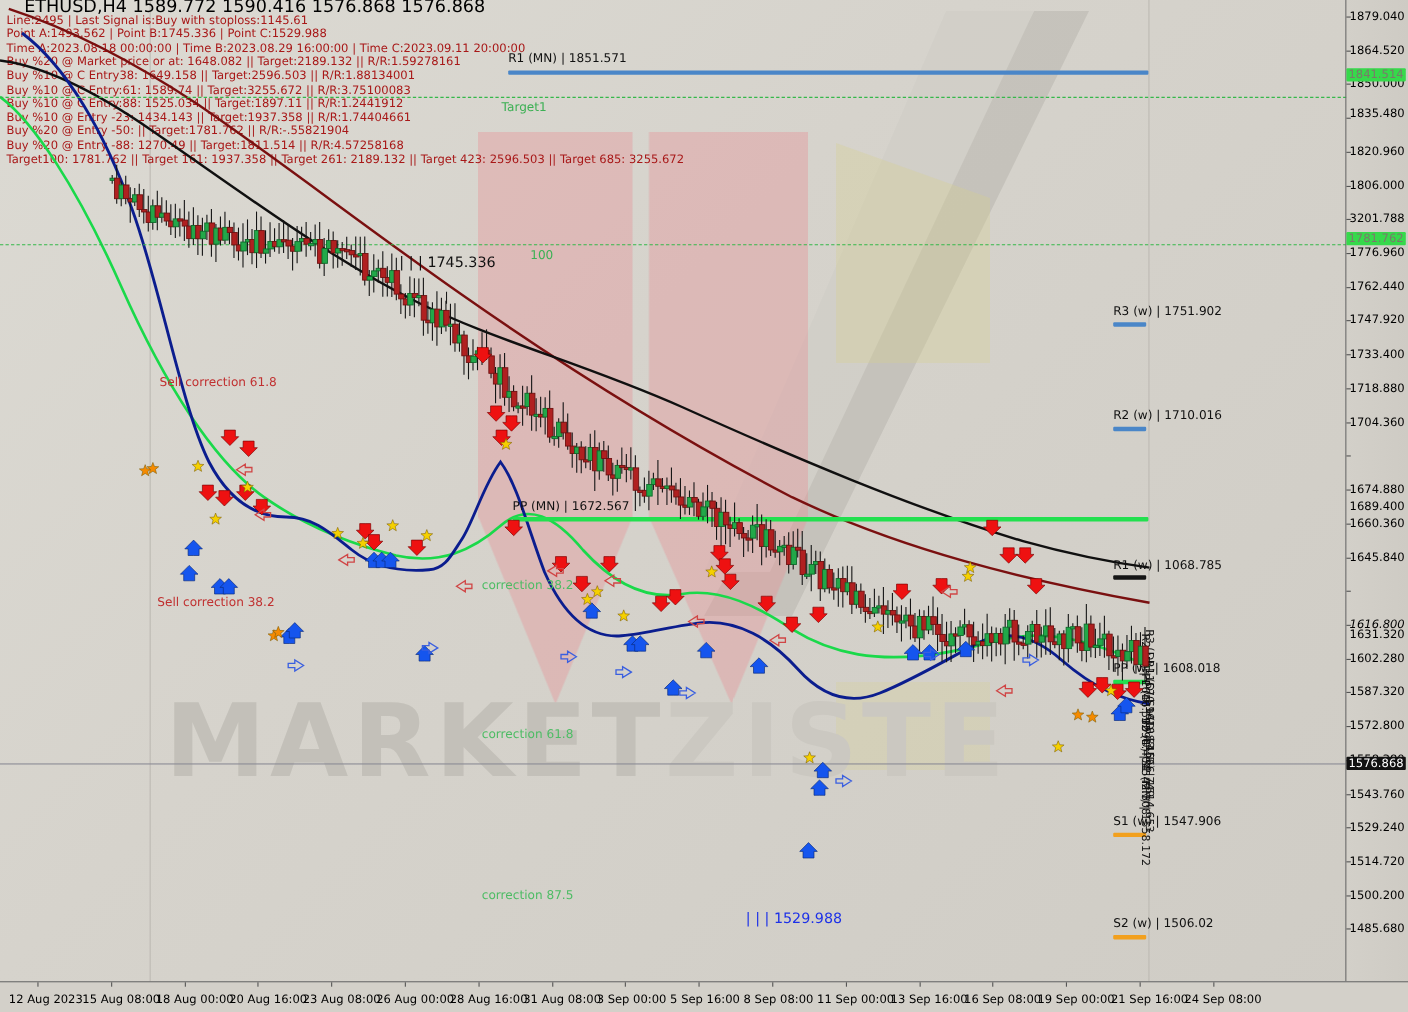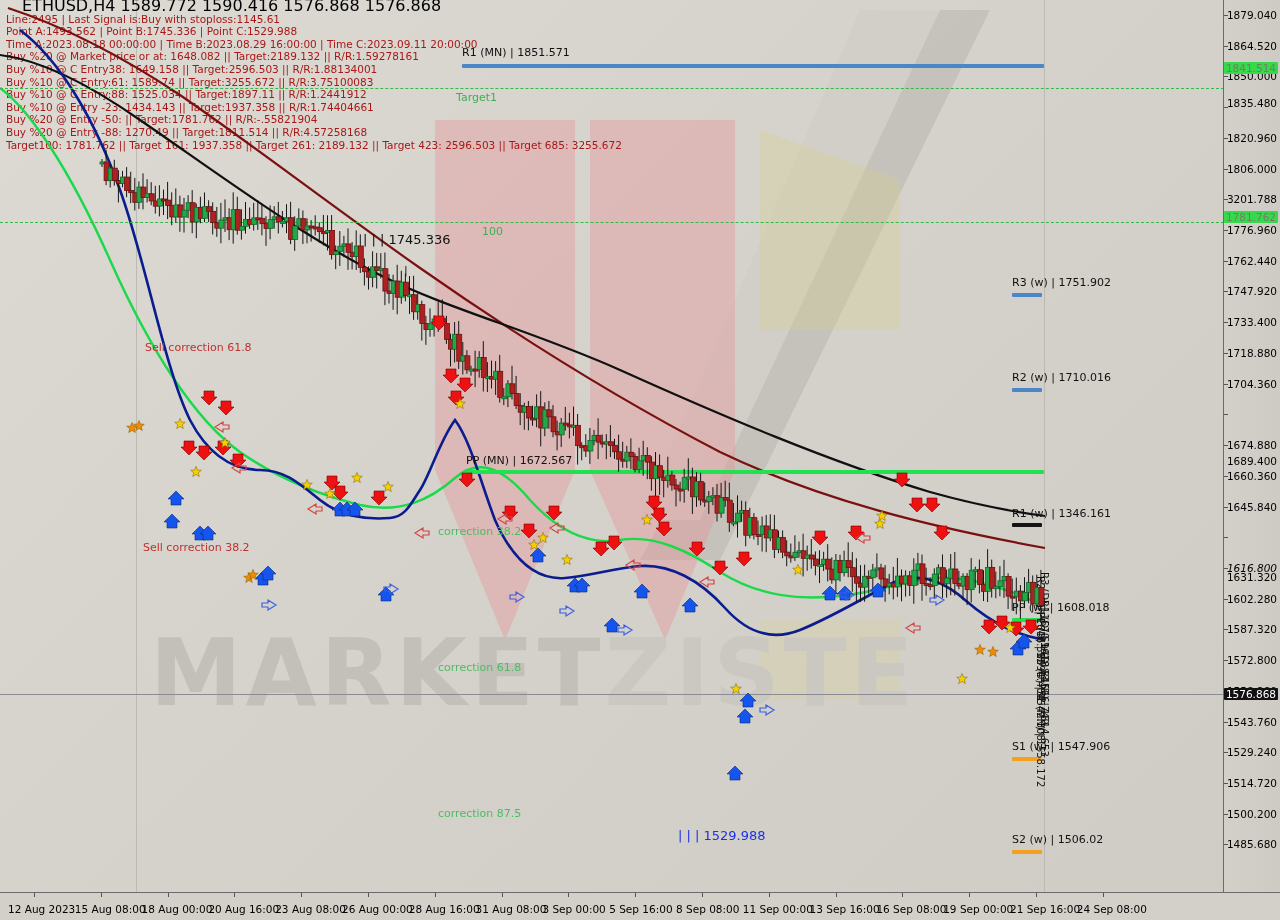--- a/index.html
+++ b/index.html
@@ -148,21 +148,21 @@
   <div class="lvl-line" style="left:1012px;top:293px;width:30px;background:#4a86c8;"></div>
   <div class="lvl-lab" style="left:1012px;top:276px;">R3 (w) | 1751.902</div>
 
   <div class="lvl-line" style="left:1012px;top:388px;width:30px;background:#4a86c8;"></div>
   <div class="lvl-lab" style="left:1012px;top:371px;">R2 (w) | 1710.016</div>
 
   <div class="lvl-line" style="left:466px;top:470px;width:578px;background:#22e04f;"></div>
   <div class="lvl-lab" style="left:466px;top:454px;">PP (MN) | 1672.567</div>
 
   <div class="lvl-line" style="left:1012px;top:523px;width:30px;background:#151515;"></div>
-  <div class="lvl-lab" style="left:1012px;top:507px;">R1 (w) | 1346.161</div>
+  <div class="lvl-lab" style="left:1012px;top:507px;">R1 (w) | 1068.785</div>
 
   <div class="lvl-line" style="left:1012px;top:618px;width:30px;background:#22e04f;"></div>
   <div class="lvl-lab" style="left:1012px;top:601px;">PP (w) | 1608.018</div>
 
   <div class="lvl-line" style="left:1012px;top:757px;width:30px;background:#f2a01e;"></div>
   <div class="lvl-lab" style="left:1012px;top:740px;">S1 (w) | 1547.906</div>
 
   <div class="lvl-line" style="left:1012px;top:850px;width:30px;background:#f2a01e;"></div>
   <div class="lvl-lab" style="left:1012px;top:833px;">S2 (w) | 1506.02</div>
 

